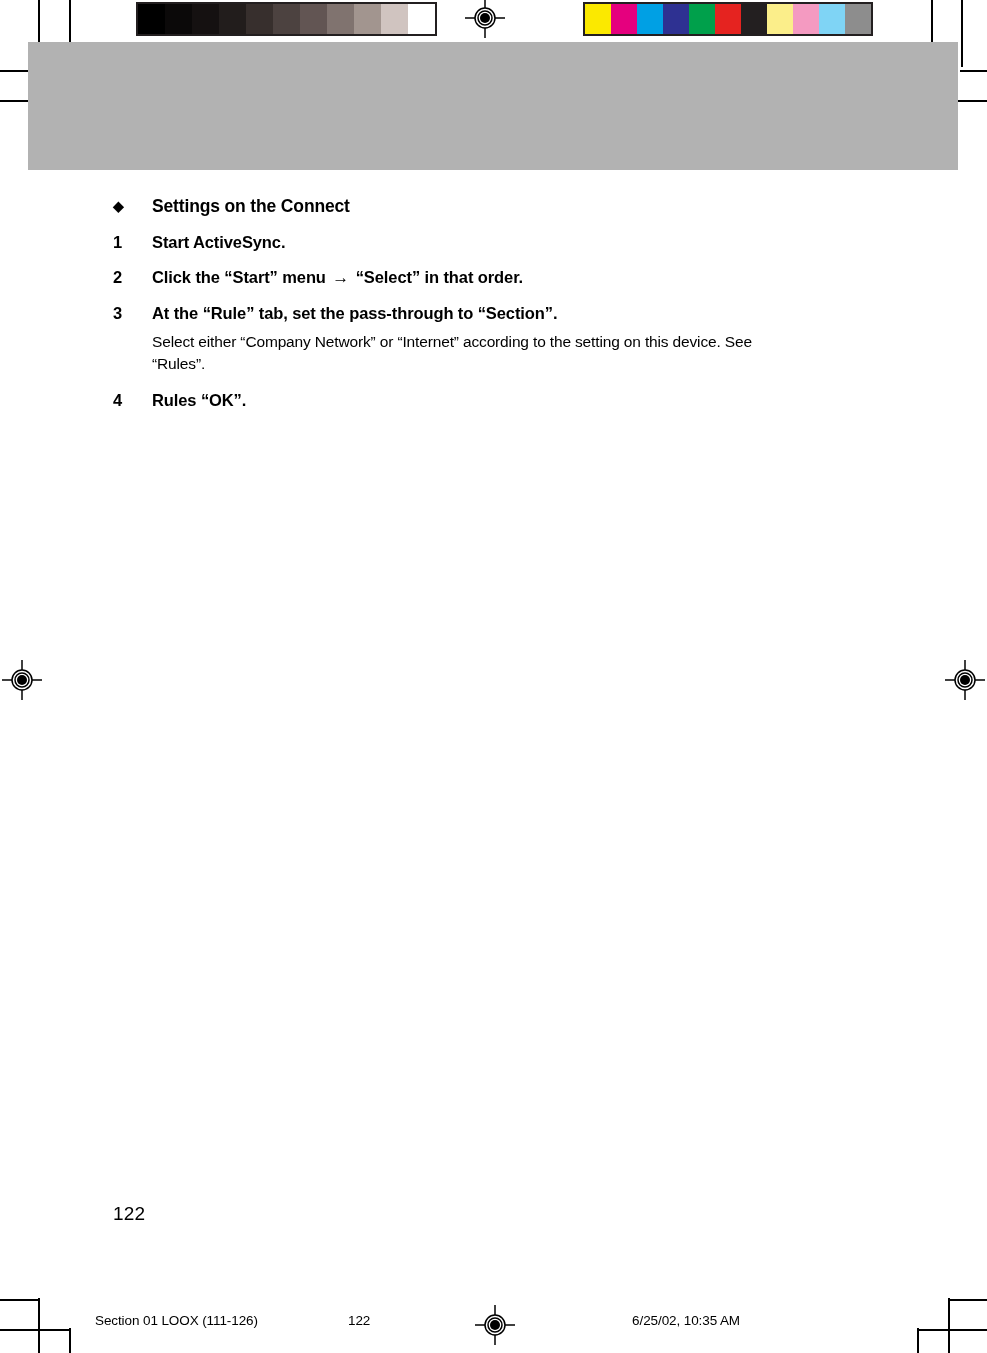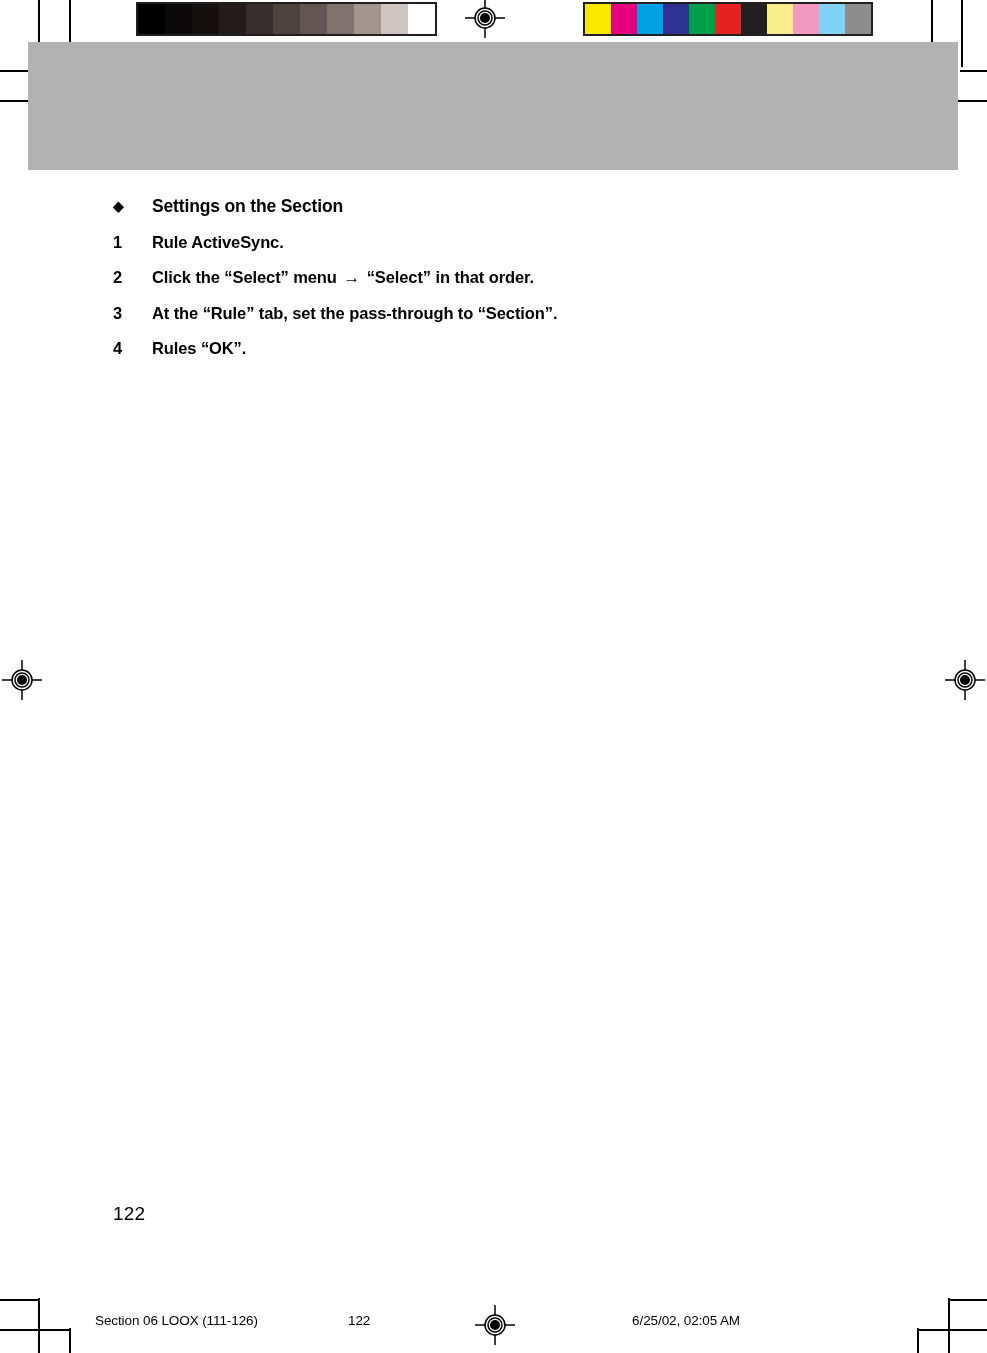--- a/index.html
+++ b/index.html
@@ -233,46 +233,47 @@
       <circle cx="20" cy="20" r="5" fill="#000"></circle>
     </svg>
   </div>
 
   <div id="header-band"></div>
 
   <div id="content">
 
     <div class="section-heading">
       <span class="bullet-diamond">◆</span>
-      <span>Settings on the Section</span>
+      <span>Settings on the Connect</span>
     </div>
 
     <div class="step">
       <span class="step-num">1</span>
-      <span class="step-text">Rule ActiveSync.</span>
+      <span class="step-text">Start ActiveSync.</span>
     </div>
 
     <div class="step">
       <span class="step-num">2</span>
-      <span class="step-text"><span>Click the “Select” menu </span><span class="arrow-glyph">→</span><span> “Select” in that order.</span></span>
+      <span class="step-text"><span>Click the “Start” menu </span><span class="arrow-glyph">→</span><span> “Select” in that order.</span></span>
     </div>
 
     <div class="step">
       <span class="step-num">3</span>
       <span class="step-text">At the “Rule” tab, set the pass-through to “Section”.</span>
     </div>
+    <div class="step-note">Select either “Company Network” or “Internet” according to the setting on this device. See “Rules”.</div>
 
     <div class="step">
       <span class="step-num">4</span>
       <span class="step-text">Rules “OK”.</span>
     </div>
 
   </div>
 
   <div id="page-number">122</div>
 
   <div id="print-footer">
-    <span class="f-left">Section 06 LOOX (111-126)</span>
+    <span class="f-left">Section 01 LOOX (111-126)</span>
     <span class="f-mid">122</span>
-    <span class="f-right">6/25/02, 02:05 AM</span>
+    <span class="f-right">6/25/02, 10:35 AM</span>
   </div>
 
 </div>
 
 </body></html>

